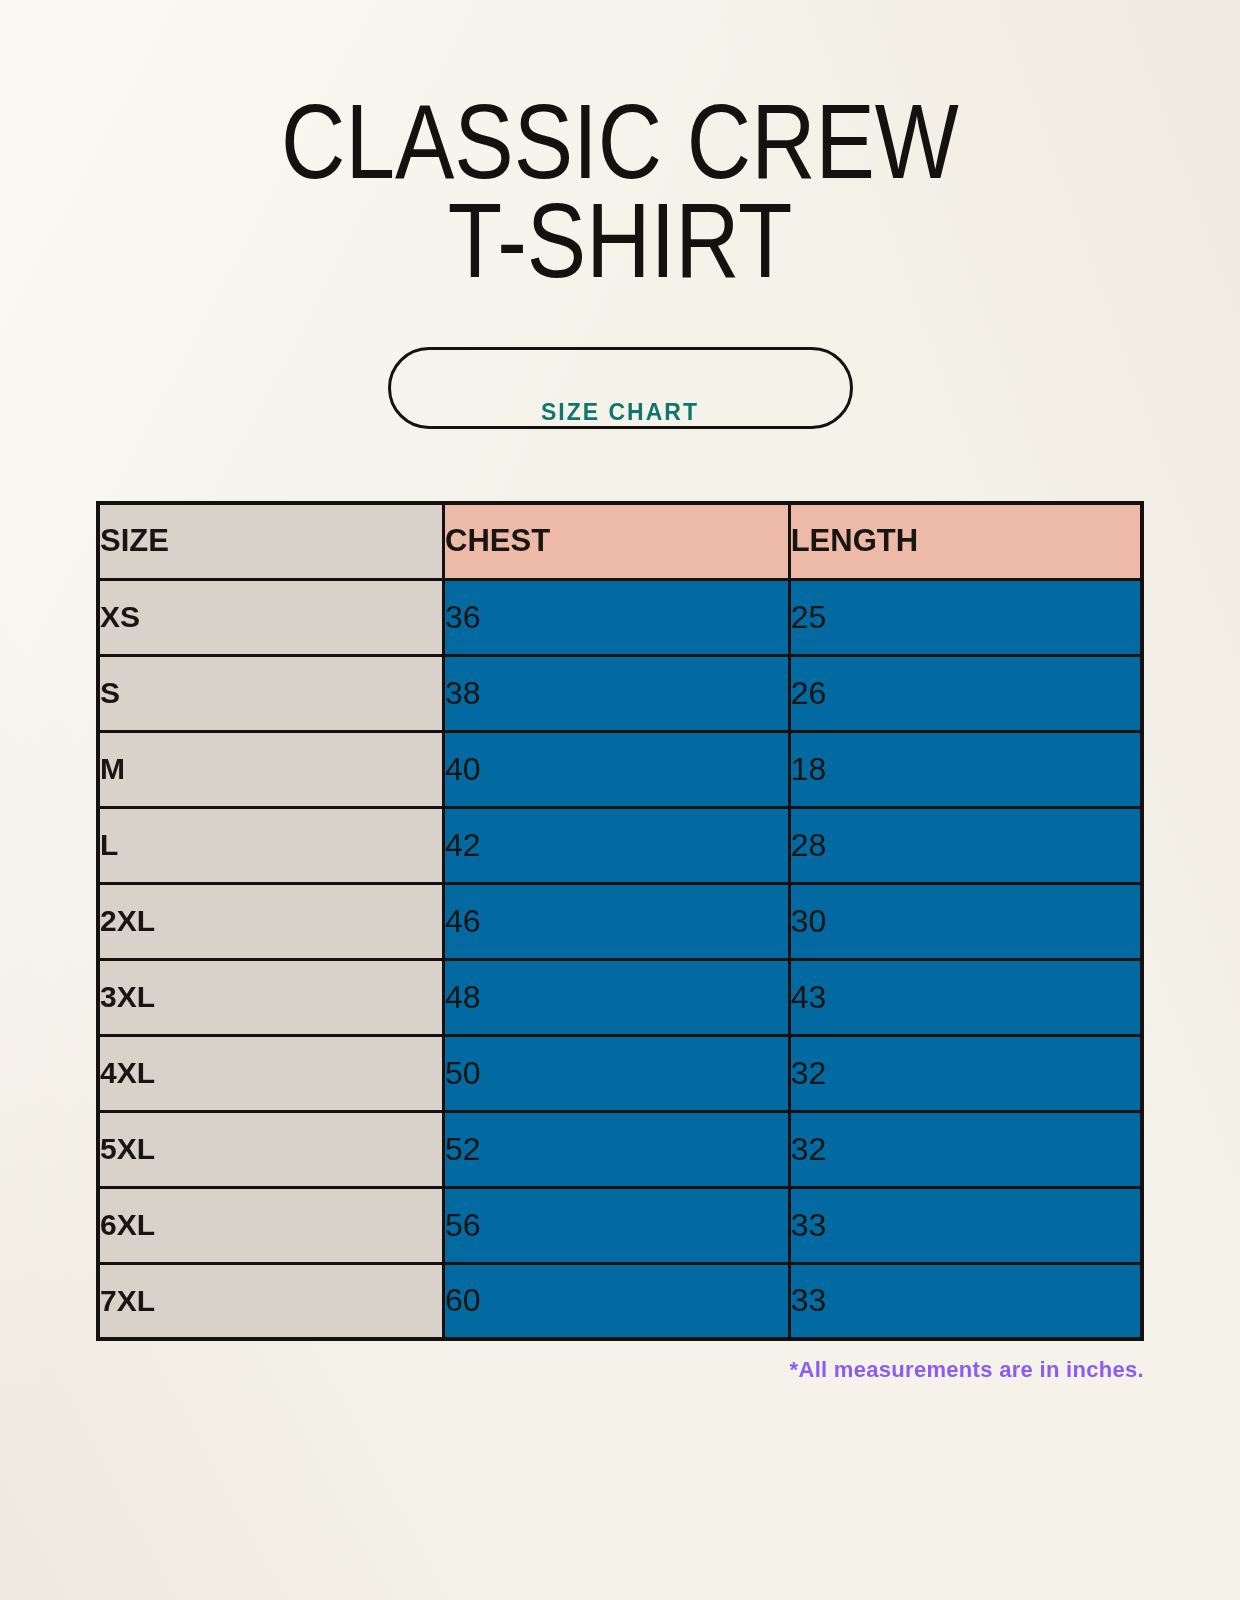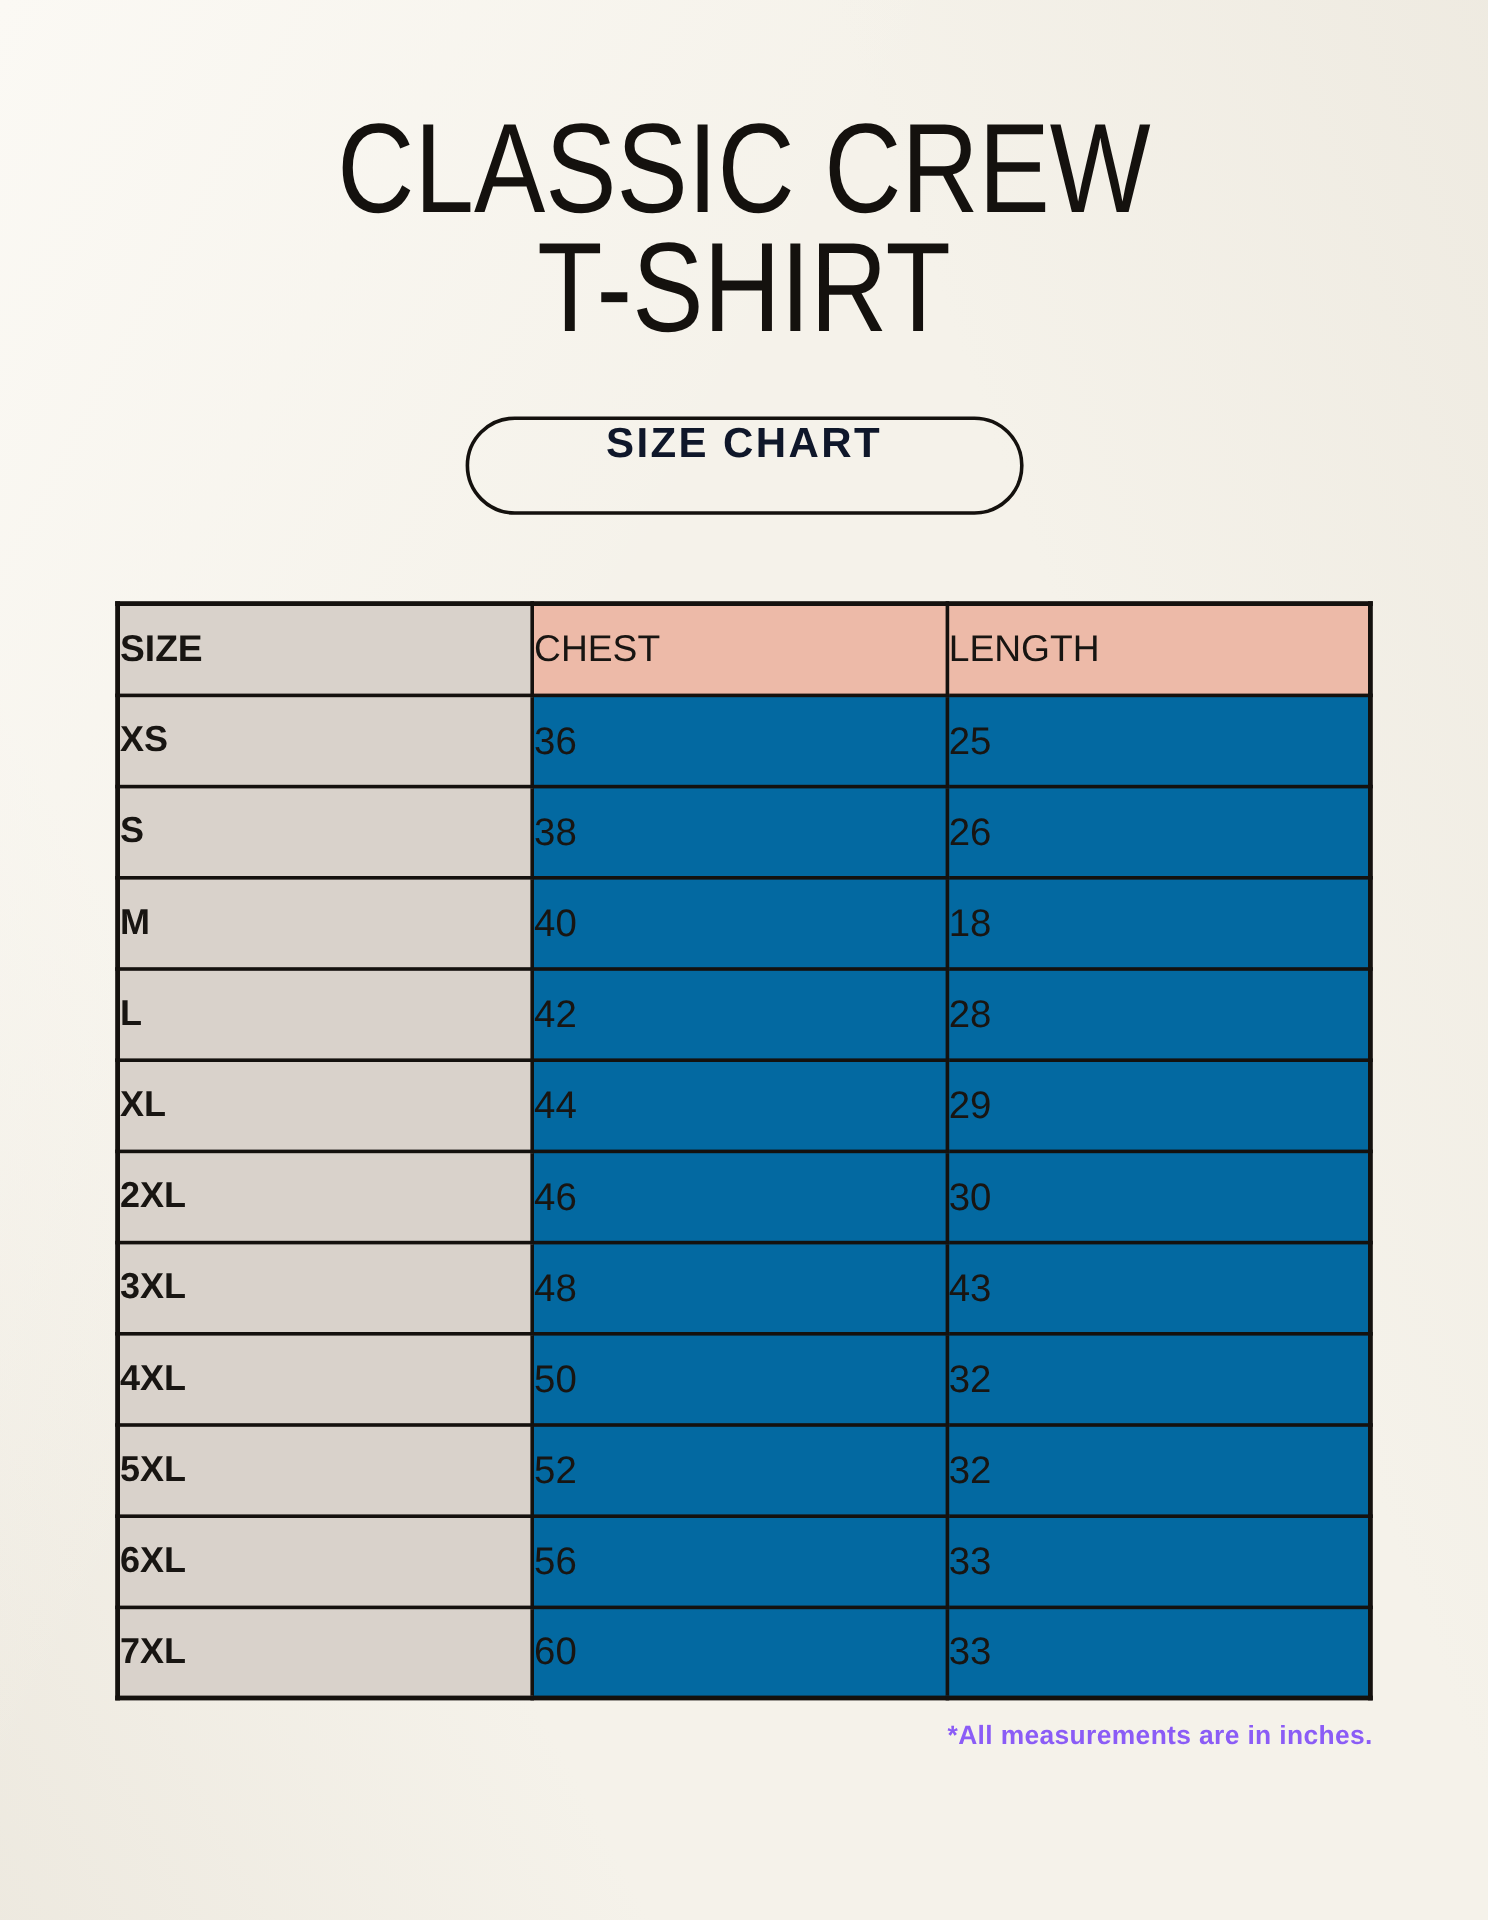--- a/index.html
+++ b/index.html
@@ -25,44 +25,44 @@
     transform:scaleX(0.84);
     transform-origin:50% 50%;
     color:#14110e;
   }
 
   .badge {
     width:465px; height:82px;
     margin:58px auto 0;
     border:3px solid #14110e;
     border-radius:42px;
-    display:flex; align-items:flex-start; justify-content:center;
-    font-size:35px; font-weight:700; letter-spacing:2px;
-    color:#0f172a;
+    display:flex; align-items:flex-end; justify-content:center;
+    font-size:23px; font-weight:700; letter-spacing:2px;
+    color:#0f766e;
     background:transparent;
   }
 
   .size-table {
     width:1048px;
     margin:72px auto 0;
     border-collapse:collapse;
     table-layout:fixed;
     border:4px solid #14110e;
   }
   .size-table col.c1 { width:33.1%; }
   .size-table col.c2 { width:33.1%; }
   .size-table col.c3 { width:33.8%; }
   .size-table th, .size-table td {
     border:3px solid #14110e;
     height:76px;
     text-align:left;
     vertical-align:middle;
   }
   .head-size   { background:#d9d2cb; font-size:31px; font-weight:700; }
-  .head-measure{ background:#edbaa8; font-size:31px; font-weight:400; }
+  .head-measure{ background:#edbaa8; font-size:31px; font-weight:700; }
   .cell-size   { background:#d9d2cb; font-size:30px; font-weight:700; }
   .cell-data   { background:#0369a1; font-size:32px; font-weight:400; }
 
   .footnote {
     width:1048px;
     margin:16px auto 0;
     text-align:right;
     font-size:22px;
     font-weight:700;
     letter-spacing:0.3px;
@@ -111,25 +111,20 @@
         <td class="cell-size">M</td>
         <td class="cell-data">40</td>
         <td class="cell-data">18</td>
       </tr>
       <tr>
         <td class="cell-size">L</td>
         <td class="cell-data">42</td>
         <td class="cell-data">28</td>
       </tr>
       <tr>
-        <td class="cell-size">XL</td>
-        <td class="cell-data">44</td>
-        <td class="cell-data">29</td>
-      </tr>
-      <tr>
         <td class="cell-size">2XL</td>
         <td class="cell-data">46</td>
         <td class="cell-data">30</td>
       </tr>
       <tr>
         <td class="cell-size">3XL</td>
         <td class="cell-data">48</td>
         <td class="cell-data">43</td>
       </tr>
       <tr>

